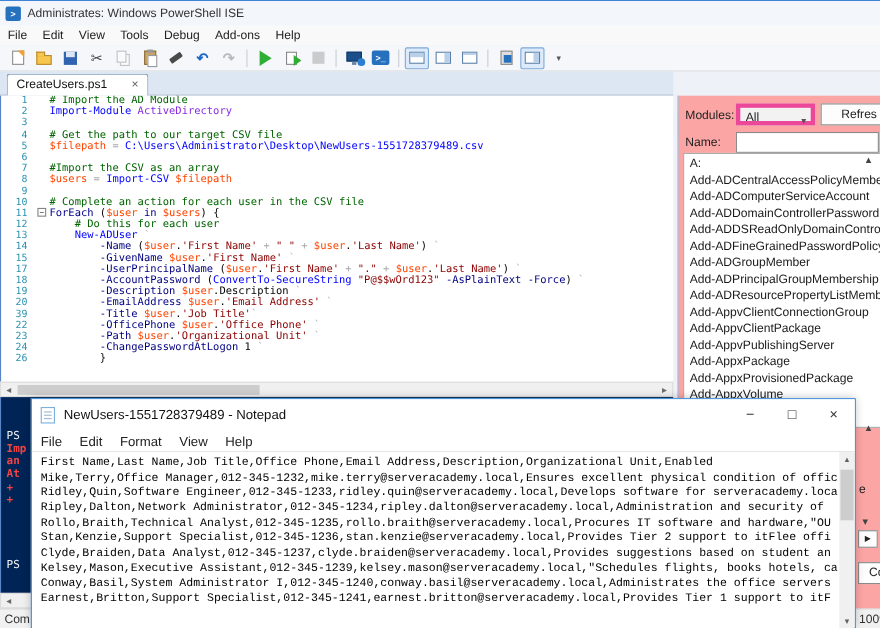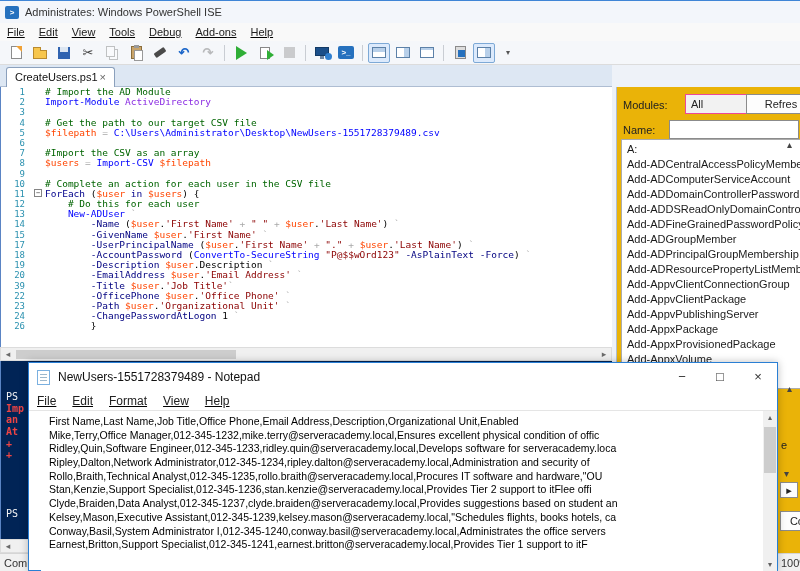--- a/index.html
+++ b/index.html
@@ -8,21 +8,21 @@
   .screen { position:relative; width:800px; height:571px; overflow:hidden; background:#f0f0f0; }
 
   
   .ise { position:absolute; inset:0; background:#eef2f8; border-top:1px solid #3f85d6; }
   .ise-titlebar { position:absolute; left:0; top:0; width:800px; height:22px; background:#f3f6fb;
     display:flex; align-items:center; }
   .ise-appicon { width:14px; height:13px; margin:0 6px 0 5px; background:#2671be; border-radius:2px;
     color:#fff; font-size:8px; line-height:13px; text-align:center; font-weight:bold; }
   .ise-title { font-size:11px; color:#333; }
 
-  .menubar { position:absolute; left:0; width:800px; height:18px; background:#f9f9f9; display:flex; align-items:flex-start;text-decoration:underline; }
+  .menubar { position:absolute; left:0; width:800px; height:18px; background:#f9f9f9; display:flex; align-items:flex-start; }
   .ise .menubar { top:22px; }
   .mi { font-size:11px; color:#222; padding:0 7px; line-height:18px; }
 
   .toolbar { position:absolute; left:0; top:40px; width:800px; height:24px; background:#f5f7fa;
     border-bottom:1px solid #dcdcdc; display:flex; align-items:center; padding-left:4px; }
   .tbi { display:inline-flex; align-items:center; justify-content:center; width:22px; height:20px; margin:0 1px; position:relative; }
   .tbi.sel { border:1px solid #7da9d6; background:#dceafc; border-radius:2px; }
   .tbi.dis { opacity:.42; }
   .tsep { width:1px; height:16px; background:#c9cdd3; margin:0 4px; }
   .glyph { font-size:13px; color:#444; line-height:1; }
@@ -57,21 +57,21 @@
   .i-pstab { width:11px; height:13px; background:#ddd; border:1px solid #8a8a8a; position:relative; }
   .i-pstab::after { content:""; position:absolute; left:2px; top:3px; width:7px; height:7px; background:#2671be; }
   .i-cmdwin { width:14px; height:11px; background:#fff; border:1px solid #5c81a8; position:relative; }
   .i-cmdwin::before { content:""; position:absolute; right:0; top:0; width:5px; height:9px; background:#b8d0ea; }
 
   
   .tabstrip { position:absolute; top:64px; height:22px; background:#dde7f3; border-bottom:1px solid #aebdd2; }
   .ts-left { left:0; width:612px; }
   .ts-right { left:616px; width:184px;margin-top:36px; }
   .tab { position:absolute; left:6px; top:2px; background:#fff; border:1px solid #8ba0bc; border-bottom:none;
-    border-radius:3px 3px 0 0; padding:3px 8px 4px 8px; font-size:11px; color:#111; display:flex; gap:2px; align-items:center;text-align:right; }
+    border-radius:3px 3px 0 0; padding:3px 8px 4px 8px; font-size:11px; color:#111; display:flex; gap:22px; align-items:center;text-align:right; }
   .tab .x { color:#666; font-size:11px; line-height:1; }
 
   
   .editor { position:absolute; left:0; top:86px; width:612px; height:260px; background:#fff;
     border-left:1px solid #5a84c4; overflow:hidden;
     font-family:"DejaVu Sans Mono", monospace; font-size:9.5px; }
   .cl { display:flex; height:10.2px; line-height:10.2px; white-space:pre; }
   .cl .ln { width:32px; text-align:right; padding-right:8px; color:#2b91af; font-size:9px; flex:none; }
   .cl .fold { width:12px; flex:none; position:relative; }
   .cl .fold .fbox { position:absolute; left:1px; top:0.5px; width:8px; height:8px; border:1px solid #848484;
@@ -92,25 +92,25 @@
     font-size:10px; padding:30px 0 0 5px; }
   .con-line { height:11.7px; line-height:11.7px; white-space:pre; }
   .con-w{color:#f5f5f5} .con-r{color:#ee4444; font-weight:bold}
 
   .statusbar { position:absolute; left:0; top:552px; width:800px; height:19px; background:#f1f1f1;
     border-top:1px solid #d5d5d5; font-size:11px; color:#333; }
   .st-left { position:absolute; left:4px; top:3px; }
   .st-zoom { position:absolute; left:781px; top:3px; }
 
   
-  .cmdpanel { position:absolute; left:616px; top:86px; width:184px; height:466px; background:#eab308;
+  .cmdpanel { position:absolute; left:616px; top:86px; width:184px; height:466px; background:#fca5a5;
     border-left:1px solid #aebdd2; font-size:11px; color:#222; }
   .cp-label-modules { position:absolute; left:6px; top:12px; }
-  .cp-select { position:absolute; left:68px; top:7px; width:96px; height:20px; background:#f2f2f2;
-    border:1px solid #ec4899; font-size:11px; line-height:18px; padding-left:5px; color:#222; }
+  .cp-select { position:absolute; left:52px; top:7px; width:72px; height:20px; background:#f2f2f2;
+    border:4px solid #ec4899; font-size:11px; line-height:18px; padding-left:5px; color:#222; }
   .cp-select .chv { position:absolute; right:4px; top:3px; color:#555; font-size:9px; }
   .cp-refresh { position:absolute; left:129px; top:7px; width:70px; height:20px; background:#fdfdfd;
     border:1px solid #8b8b8b; text-align:center; line-height:18px; font-size:11px; }
   .cp-label-name { position:absolute; left:6px; top:37px; }
   .cp-name { position:absolute; left:52px; top:33px; width:130px; height:19px; background:#fff;
     border:1px solid #8b8b8b; font-size:11px; padding:0 3px; font-family:"Liberation Sans",sans-serif; }
   .cp-list { position:absolute; left:4px; top:52px; width:182px; height:250px; background:#fff;
     border:1px solid #ababab; overflow:hidden; padding-top:2px; }
   .ci { height:15px; line-height:15px; padding-left:5px; white-space:nowrap; overflow:hidden; font-size:11px; color:#1a1a1a; }
   .frag { position:absolute; color:#444; font-size:10px; }
@@ -122,22 +122,22 @@
     border:1px solid #2a7fd4; z-index:10; box-shadow:0 0 8px rgba(0,0,0,.25); }
   .np-titlebar { position:absolute; left:0; top:0; width:100%; height:28px; background:#fff; display:flex; align-items:center; }
   .np-icon { width:13px; height:15px; margin:0 8px 0 8px; background:#fff; border:1px solid #7ab0e0; position:relative; }
   .np-icon::after { content:""; position:absolute; left:2px; top:3px; width:7px; height:1px; background:#9db8cc;
     box-shadow:0 3px 0 #9db8cc, 0 6px 0 #9db8cc; }
   .np-title { font-size:12px; color:#111; }
   .np-btns { position:absolute; right:0; top:0; height:28px; display:flex; }
   .np-btn { width:38px; height:28px; text-align:center; line-height:28px; font-size:13px; color:#333; }
   .notepad .menubar { top:28px; width:100%; background:#fff; border-bottom:1px solid #e5e5e5; height:20px; }
   .notepad .mi { line-height:20px; font-size:12px; padding:0 8px; }
-  .np-text { position:absolute; left:12px; top:48px; width:736px; height:161px; background:#fff; overflow:hidden;
-    font-family:Liberation Sans, sans-serif; font-size:10.5px; padding:4px 0 0 8px; }
+  .np-text { position:absolute; left:0; top:48px; width:736px; height:161px; background:#fff; overflow:hidden;
+    font-family:Liberation Mono, monospace; font-size:10.5px; padding:4px 0 0 8px; }
   .nl { height:13.7px; line-height:13.7px; white-space:pre; color:#000; }
   .np-vscroll { position:absolute; right:0; top:48px; width:14px; height:161px; background:#f0f0f0; }
   .np-vthumb { position:absolute; left:1px; top:16px; width:12px; height:46px; background:#cdcdcd; }
   .np-sarr { position:absolute; left:0; width:14px; height:14px; text-align:center; font-size:8px; color:#606060; line-height:14px; }
 </style>
 </head>
 <body>
 
 <div class="screen">
 

